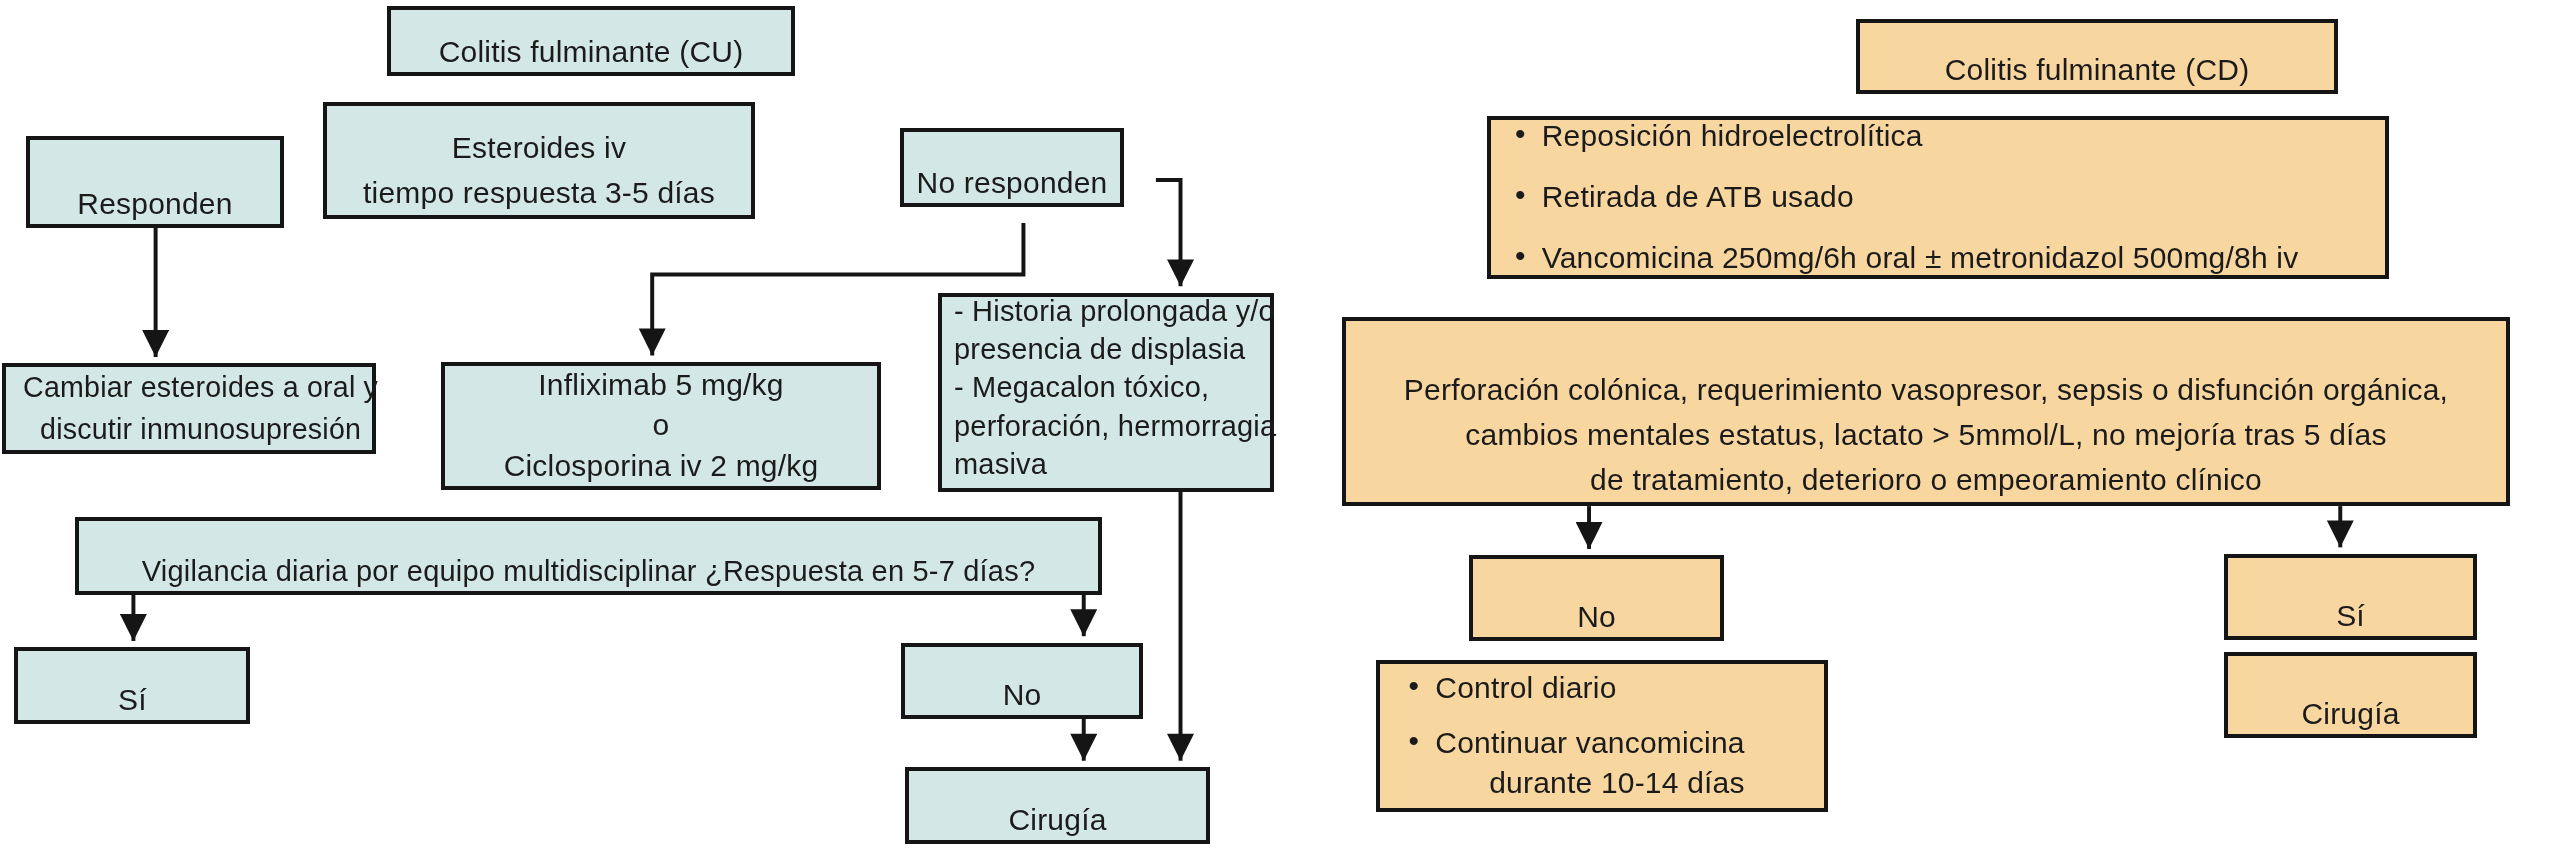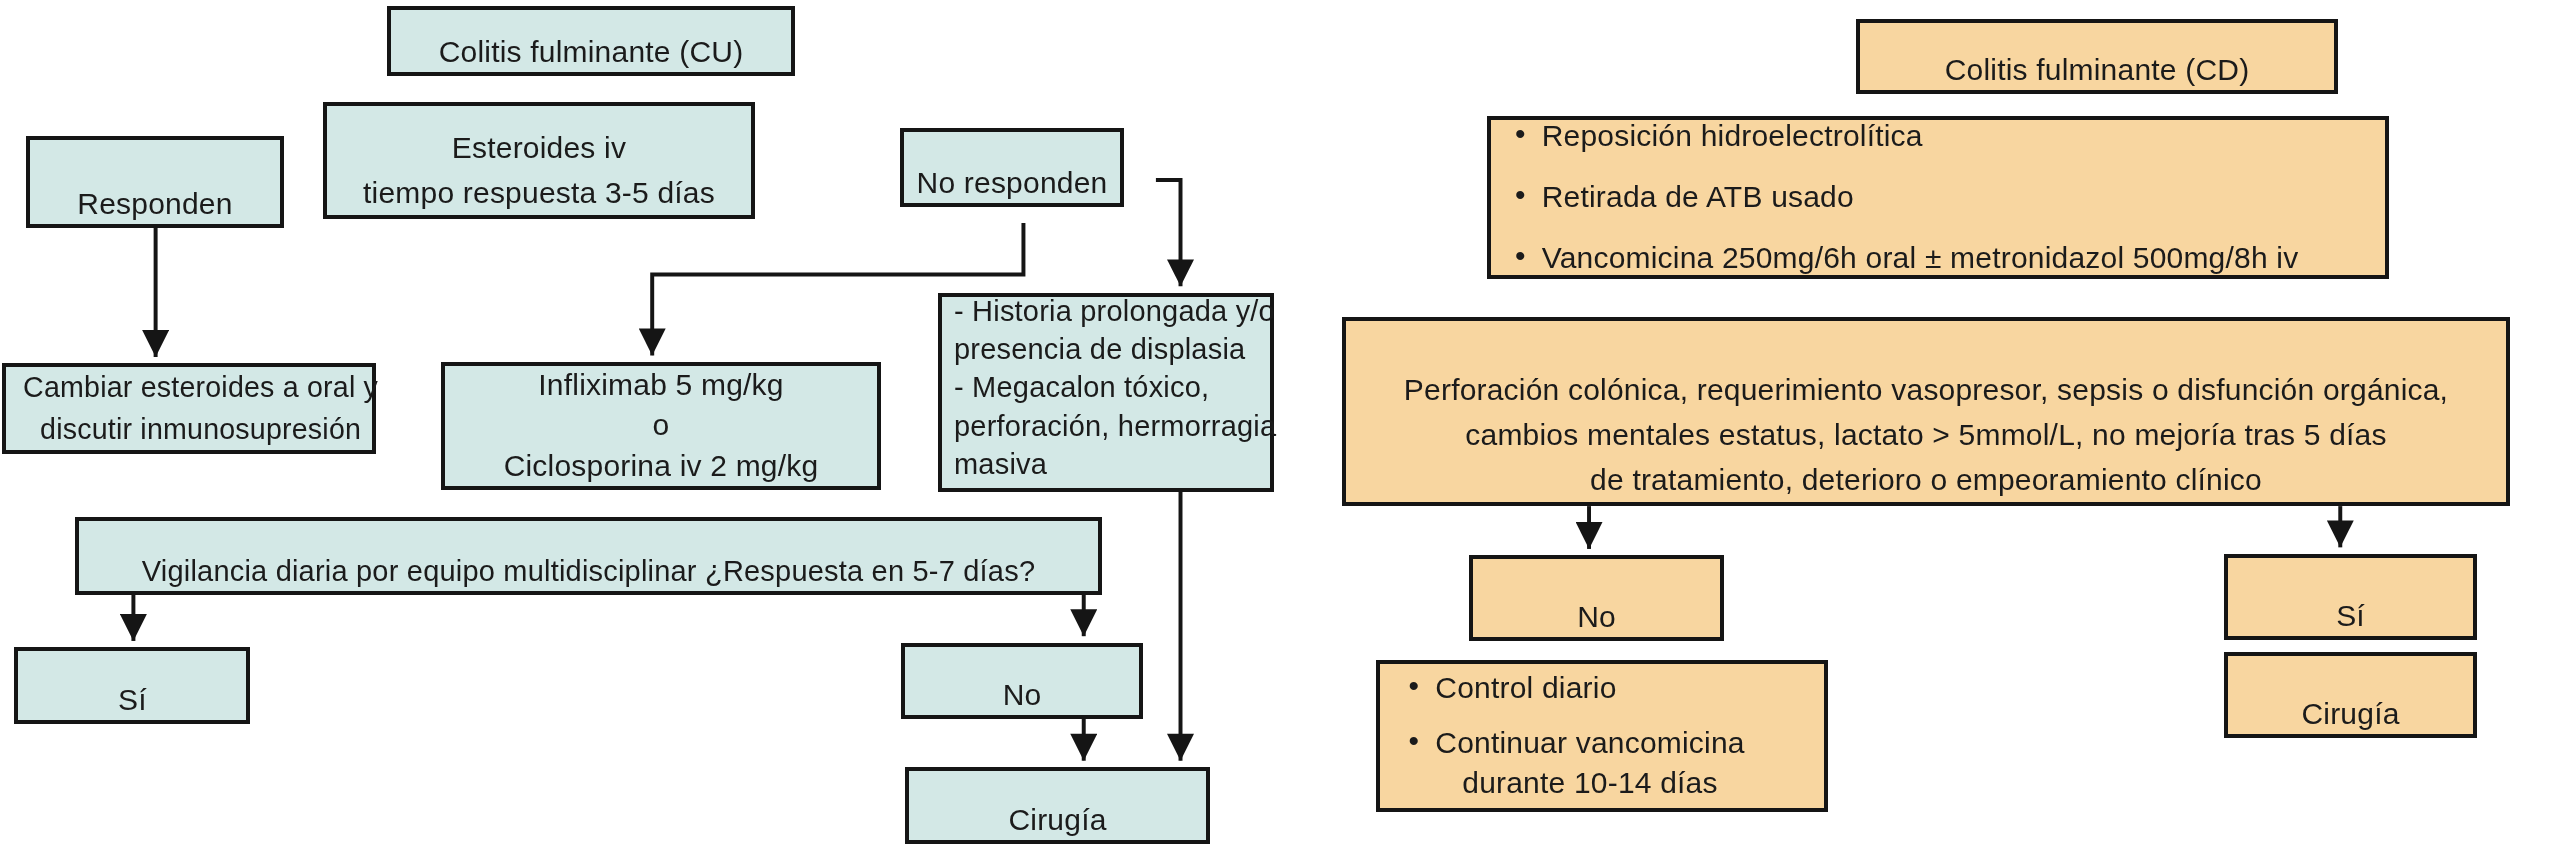--- a/index.html
+++ b/index.html
@@ -61,21 +61,21 @@
   .bullet-item {
     display: flex;
     align-items: flex-start;
     white-space: nowrap;
   }
   .bullet-char {
     display: inline-block;
     margin-right: 16px;
     transform: translateY(-1.6px);
   }
-  .bullet-text { white-space: pre; text-align: center; line-height: 1.35; }
+  .bullet-text { white-space: pre; text-align: right; line-height: 1.35; }
 </style>
 </head>
 <body>
 
 <div id="canvas">
 
   <svg id="arrow-layer" viewBox="0 0 3247 1069" xmlns="http://www.w3.org/2000/svg">
     <defs>
       <marker id="ah" viewBox="0 0 10 10" refX="10" refY="5" markerWidth="44" markerHeight="34" markerUnits="userSpaceOnUse" orient="auto">
         <path d="M0,0 L10,5 L0,10 Z" fill="#151515"></path>

